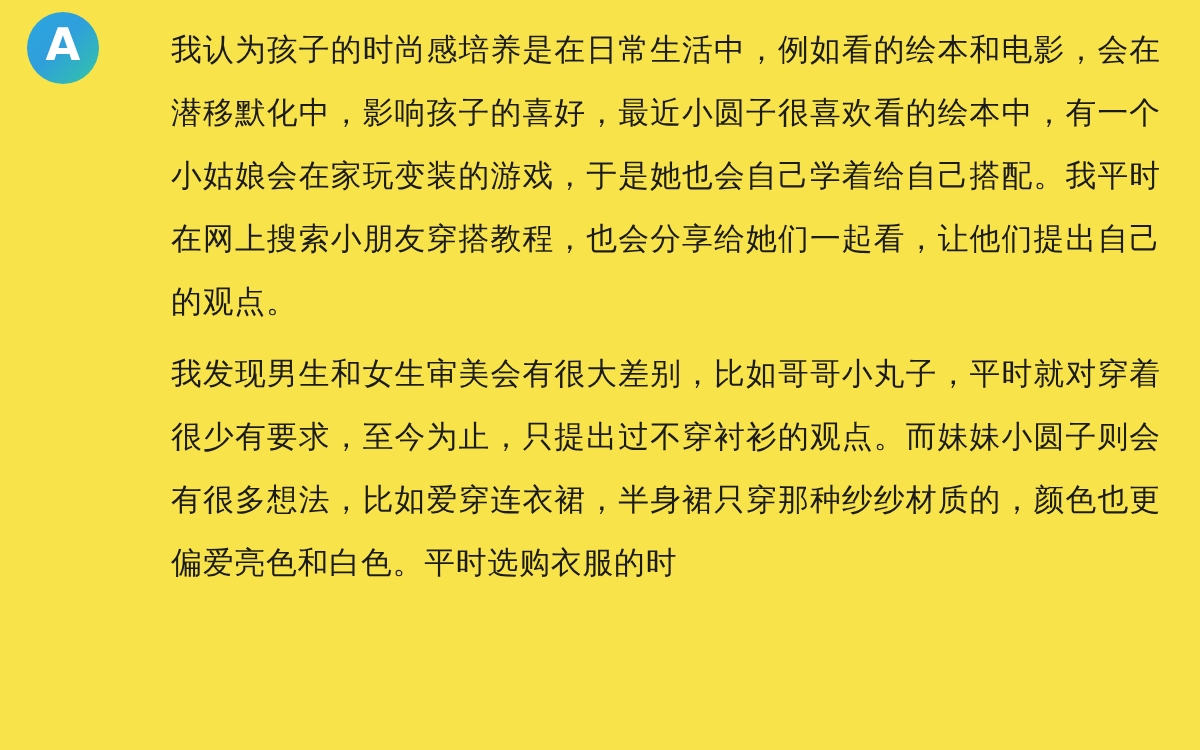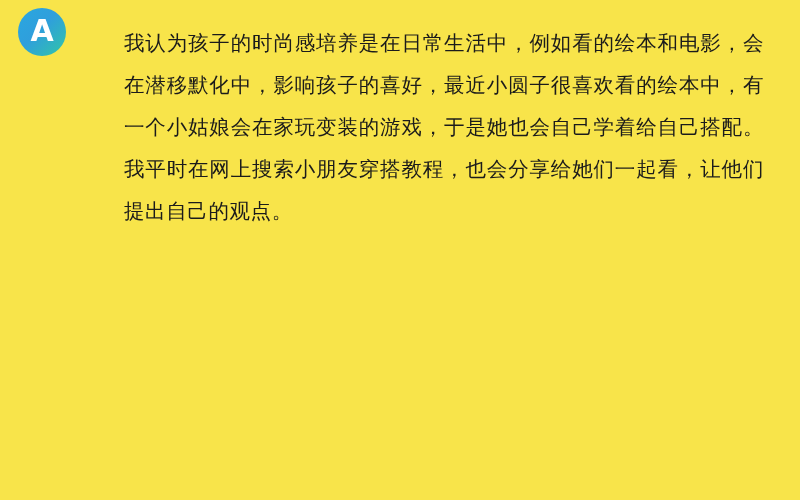--- a/index.html
+++ b/index.html
@@ -49,30 +49,31 @@
     width: 672px;
     color: #1b1b1b;
     font-family: "DejaVu Sans", "Liberation Sans", sans-serif;
     font-size: 20.5px;
     line-height: 42px;
     letter-spacing: 0.6px;
     text-align: justify;
     text-justify: inter-character;
   }
   .para {
-    margin: 16px;
+    margin: 6px;
     padding: 0;
   }
 </style>
 </head>
 <body>
 
 <div class="page">
 
   <div class="avatar">
     <span class="avatar-letter">A</span>
   </div>
 
   <div class="body-text">
     <p class="para">我认为孩子的时尚感培养是在日常生活中，例如看的绘本和电影，会在潜移默化中，影响孩子的喜好，最近小圆子很喜欢看的绘本中，有一个小姑娘会在家玩变装的游戏，于是她也会自己学着给自己搭配。我平时在网上搜索小朋友穿搭教程，也会分享给她们一起看，让他们提出自己的观点。</p>
+    <p class="para">我发现男生和女生审美会有很大差别，比如哥哥小丸子，平时就对穿着很少有要求，至今为止，只提出过不穿衬衫的观点。而妹妹小圆子则会有很多想法，比如爱穿连衣裙，半身裙只穿那种纱纱材质的，颜色也更偏爱亮色和白色。平时选购衣服的时</p>
   </div>
 
 </div>
 
 </body></html>

